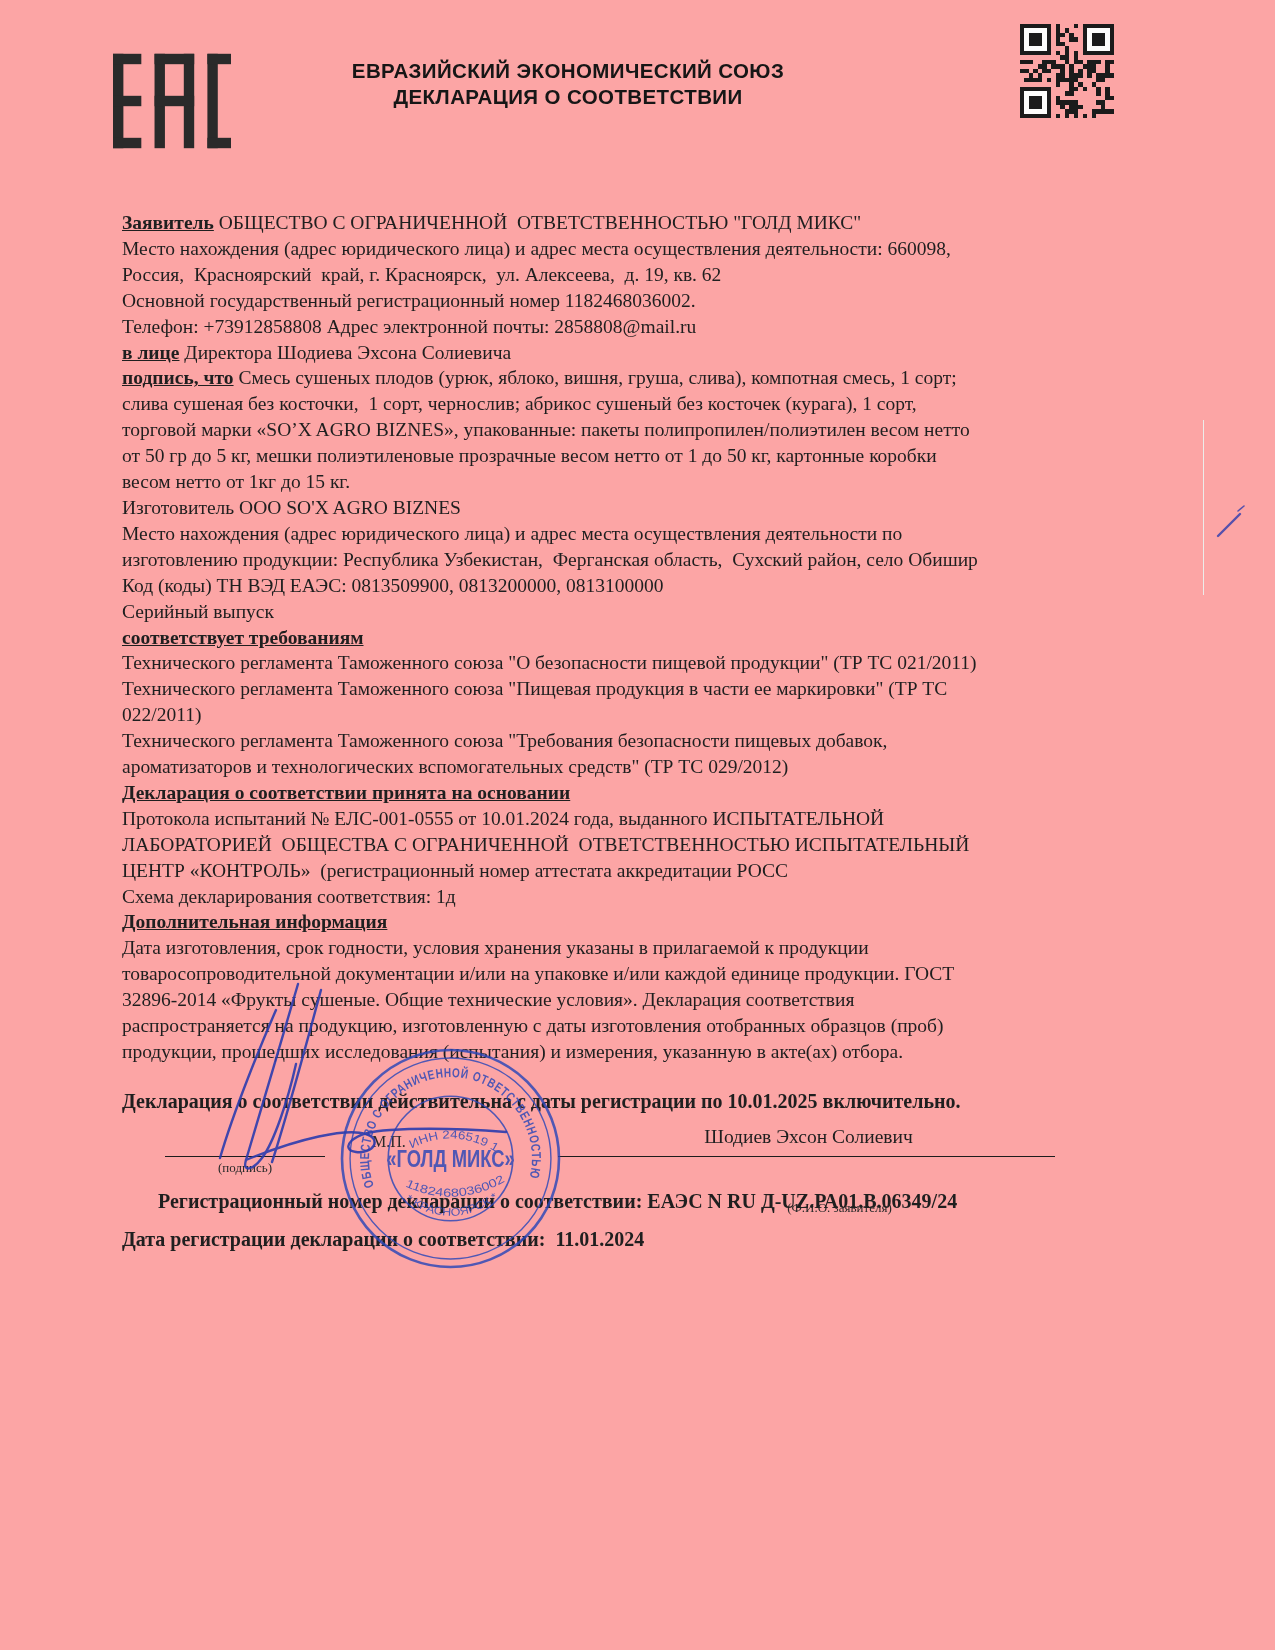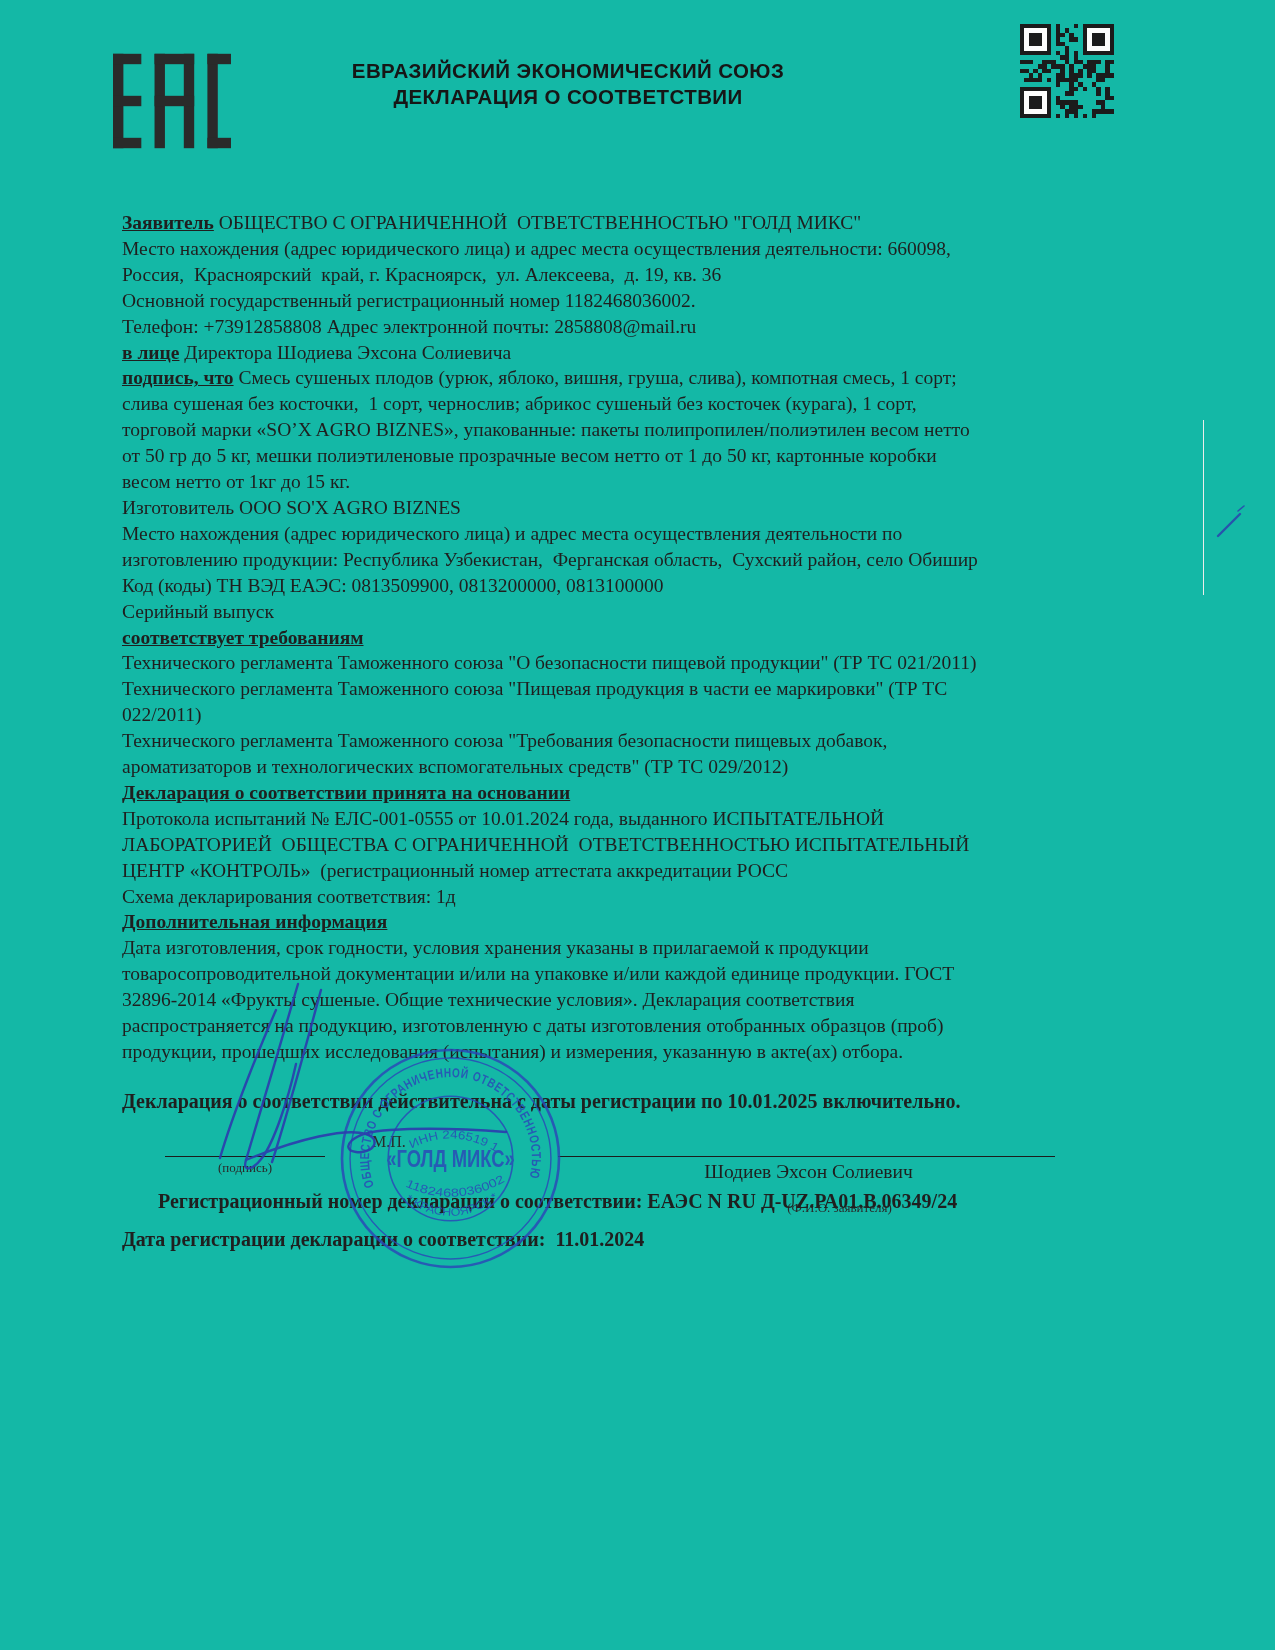--- a/index.html
+++ b/index.html
@@ -1,33 +1,33 @@
 <!DOCTYPE html>
 <html><head>
 <meta charset="utf-8">
 <style>
   html,body{margin:0;padding:0;background:#e9e9e7;}
   .page{
     position:relative;width:1275px;height:1650px;margin:0 auto;
-    background:#14b8a6;overflow:hidden;
+    background:#fca5a5;overflow:hidden;
     font-family:"Liberation Serif","DejaVu Serif",serif;color:#1f1f1f;
   }
   .abs{position:absolute;}
   
   .doc-title{width:600px;text-align:center;font-family:"Liberation Sans","DejaVu Sans",sans-serif;
     font-weight:700;font-size:20.5px;line-height:26px;letter-spacing:.4px;color:#161616;}
   
   .doc-body{font-size:19.5px;line-height:25.9px;}
   .doc-line{white-space:pre;}
   .lead{font-weight:700;text-decoration:underline;}
   .b-line{font-weight:700;font-size:20px;white-space:pre;}
   .sig-line{border-top:1.6px solid #1c1c1c;height:0;}
   .caption{font-size:13px;text-align:center;color:#2a2a2a;}
   .mp{font-size:16px;color:#2a2a2a;}
-  .name{font-size:19.5px;text-align:center;margin-top:35px;}
+  .name{font-size:19.5px;text-align:center;}
   .scan-edge{width:1px;background:#ececea;}
   svg text{font-family:"Liberation Sans","DejaVu Sans",sans-serif;}
 </style>
 </head>
 <body>
 
 <div class="page">
 
   <div class="abs" style="left:113px;top:52px;">
     <svg width="118" height="98" viewBox="0 0 125 100" aria-hidden="true">
@@ -185,21 +185,21 @@
           <rect x="2" y="16" width="3" height="3"></rect>
         </g>
       </svg>
   </div>
 
   <div class="abs scan-edge" style="left:1203px;top:420px;height:175px;"></div>
 
   <div class="abs doc-body" style="left:122px;top:210px;width:1010px;">
       <div class="doc-line"><span class="lead">Заявитель</span><span class="rest"> ОБЩЕСТВО С ОГРАНИЧЕННОЙ  ОТВЕТСТВЕННОСТЬЮ "ГОЛД МИКС"</span></div>
       <div class="doc-line"><span class="rest">Место нахождения (адрес юридического лица) и адрес места осуществления деятельности: 660098,</span></div>
-      <div class="doc-line"><span class="rest">Россия,  Красноярский  край, г. Красноярск,  ул. Алексеева,  д. 19, кв. 36</span></div>
+      <div class="doc-line"><span class="rest">Россия,  Красноярский  край, г. Красноярск,  ул. Алексеева,  д. 19, кв. 62</span></div>
       <div class="doc-line"><span class="rest">Основной государственный регистрационный номер 1182468036002.</span></div>
       <div class="doc-line"><span class="rest">Телефон: +73912858808 Адрес электронной почты: 2858808@mail.ru</span></div>
       <div class="doc-line"><span class="lead">в лице</span><span class="rest"> Директора Шодиева Эхсона Солиевича</span></div>
       <div class="doc-line"><span class="lead">подпись, что</span><span class="rest"> Смесь сушеных плодов (урюк, яблоко, вишня, груша, слива), компотная смесь, 1 сорт;</span></div>
       <div class="doc-line"><span class="rest">слива сушеная без косточки,  1 сорт, чернослив; абрикос сушеный без косточек (курага), 1 сорт,</span></div>
       <div class="doc-line"><span class="rest">торговой марки «SO’X AGRO BIZNES», упакованные: пакеты полипропилен/полиэтилен весом нетто</span></div>
       <div class="doc-line"><span class="rest">от 50 гр до 5 кг, мешки полиэтиленовые прозрачные весом нетто от 1 до 50 кг, картонные коробки</span></div>
       <div class="doc-line"><span class="rest">весом нетто от 1кг до 15 кг.</span></div>
       <div class="doc-line"><span class="rest">Изготовитель ООО SO'X AGRO BIZNES</span></div>
       <div class="doc-line"><span class="rest">Место нахождения (адрес юридического лица) и адрес места осуществления деятельности по</span></div>

